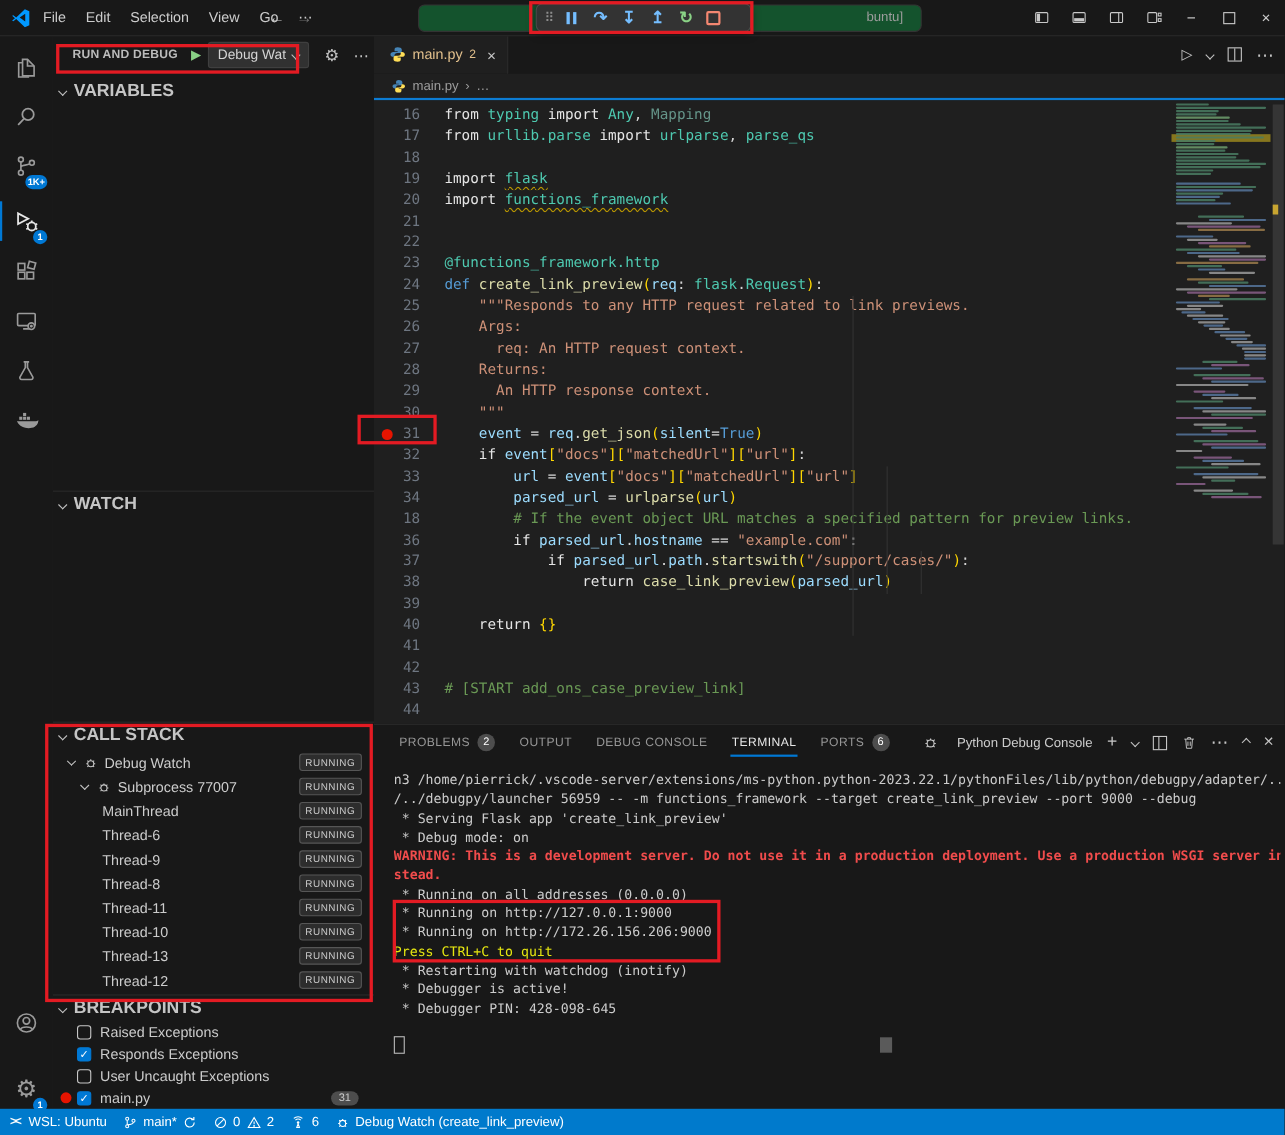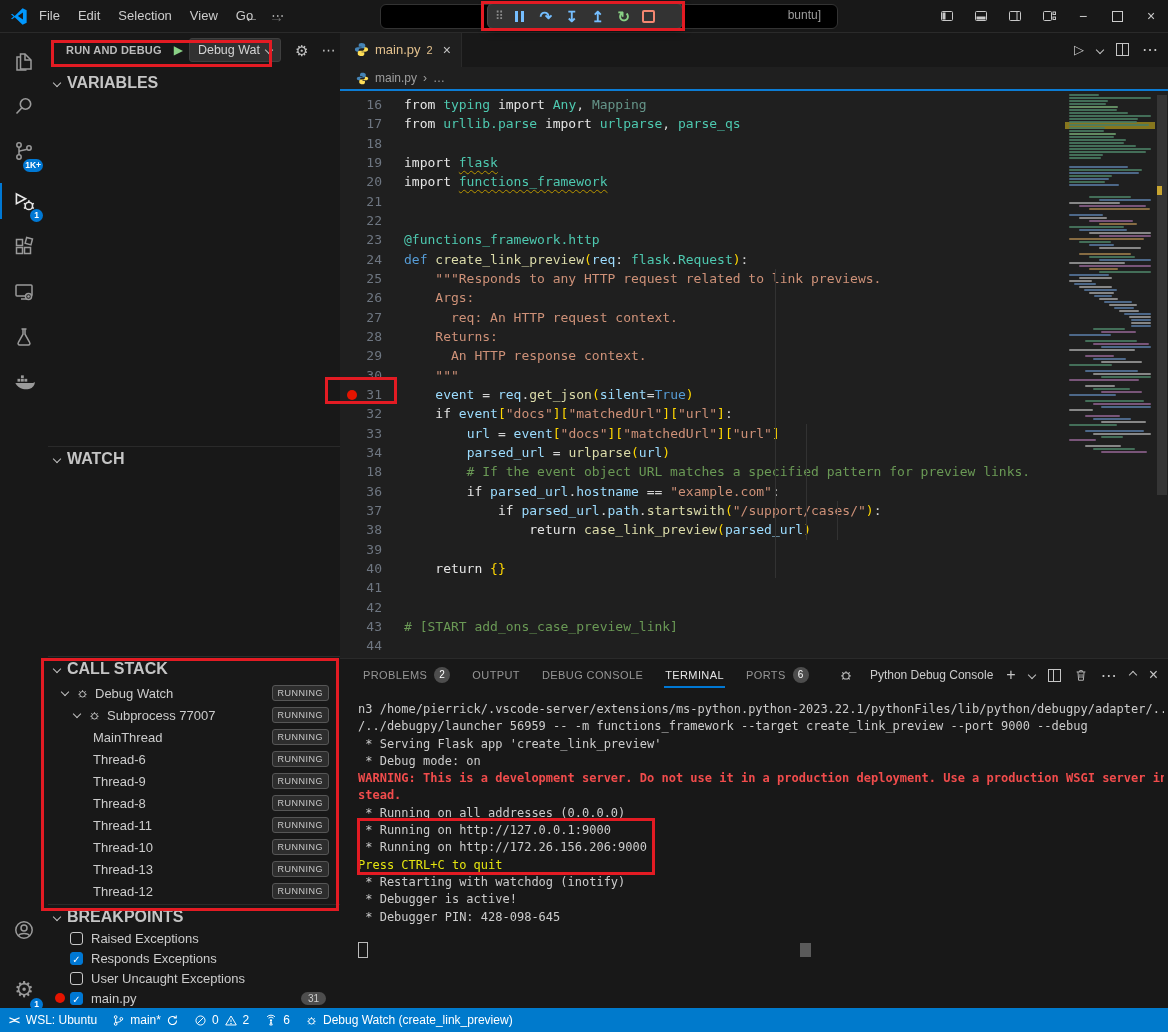--- a/index.html
+++ b/index.html
@@ -5,21 +5,21 @@
   html,body{margin:0;padding:0;background:#101010;}
   #app{position:relative;width:1168px;height:1032px;background:#1f1f1f;overflow:hidden;
        font-family:"Liberation Sans",sans-serif;color:#cccccc;-webkit-font-smoothing:antialiased;}
   
   #titlebar{position:absolute;left:0;top:0;right:0;height:32px;background:#181818;border-bottom:1px solid #2a2a2a;z-index:5;}
   .logo{position:absolute;left:10px;top:7px;width:18px;height:18px;}
   .menus{position:absolute;left:30px;top:0;height:32px;display:flex;align-items:center;}
   .menu{padding:0 9px;font-size:13px;color:#cccccc;height:22px;line-height:22px;border-radius:4px;}
   .navarrows{position:absolute;left:244px;top:0;height:32px;display:flex;align-items:center;gap:10px;font-size:15px;}
   .fwd{color:#6d6d6d}
-  .cmdcenter{position:absolute;left:380px;top:4px;width:456px;height:23px;background:#000000;border:1px solid #333333;border-radius:6px;}
+  .cmdcenter{position:absolute;left:380px;top:4px;width:456px;height:23px;background:#14532d;border:1px solid #333333;border-radius:6px;}
   .cmdtext{position:absolute;right:16px;top:3px;font-size:12px;color:#9d9d9d;}
   #dbgbar{position:absolute;left:487px;top:3px;width:196px;height:26px;background:#333333;border:1px solid #4a4a4a;border-radius:6px;
           display:flex;align-items:center;gap:6px;padding:0 7px;box-sizing:border-box;box-shadow:0 2px 8px rgba(0,0,0,.5);z-index:6;}
   .grip{color:#8d8d8d;font-size:12px;}
   .dbtn{font-size:15px;line-height:15px;width:20px;text-align:center;font-weight:bold;}
   .blue{color:#75beff}.green{color:#89d185}
   .pause{display:flex;gap:3px;justify-content:center;align-items:center;}
   .pb{width:3px;height:11px;background:#75beff;display:inline-block;}
   .stopbox{width:9px;height:9px;border:2px solid #f48771;border-radius:2px;margin-left:2px;}
   .wincontrols{position:absolute;right:0;top:0;height:32px;display:flex;align-items:center;}

